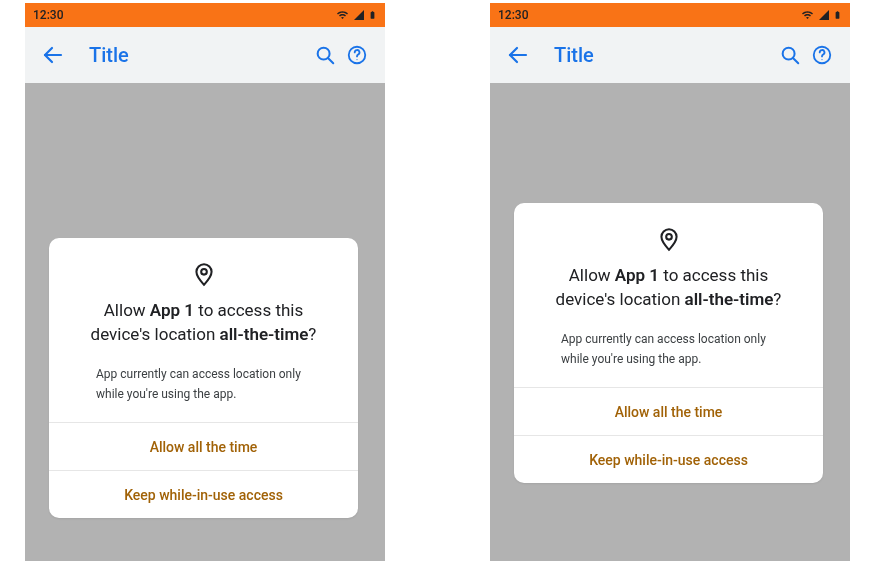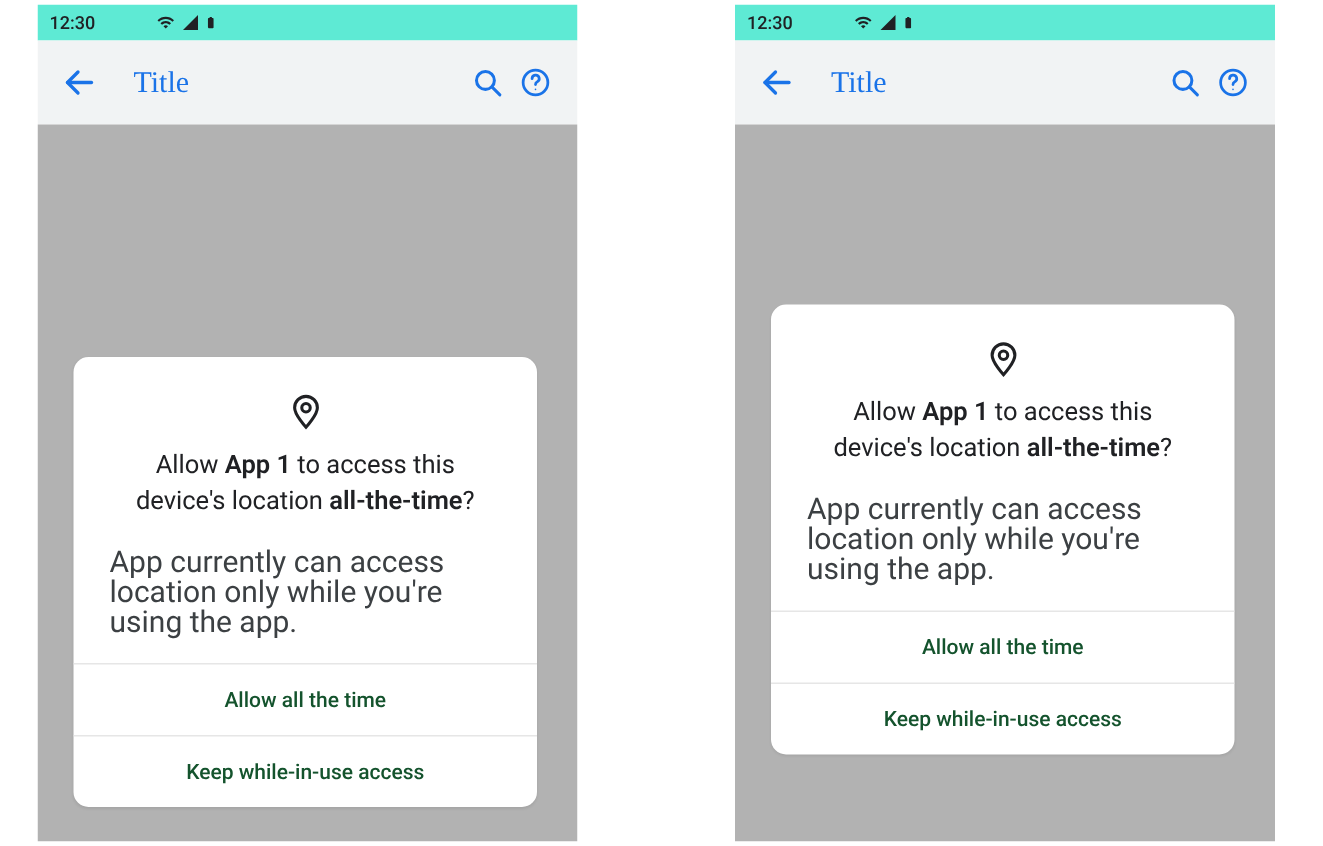--- a/index.html
+++ b/index.html
@@ -21,43 +21,43 @@
   .phone {
     width: 360px;
     height: 558px;
     background: #ffffff;
     position: relative;
     overflow: hidden;
     border-radius: 0;
   }
   .status-bar {
     height: 24px;
-    background: #5eead4;
-    display: flex;
-    align-items: center;
+    background: #f97316;
+    display: flex;
+    align-items: center;
+    justify-content: space-between;
     padding: 0 8px;
     font-size: 12px;
     font-weight: 500;
     color: #202124;
     gap: 40px;
   }
   .status-icons {
     display: flex;
     align-items: center;
     gap: 2px;
   }
   .status-icons svg { display: block; }
   .app-bar {
     height: 56px;
     background: #f1f3f4;
     display: flex;
     align-items: center;
     padding: 0 12px;
     color: #1a73e8;
-    font-family: Liberation Serif, serif;
   }
   .app-bar .title {
     flex: 1;
     font-size: 20px;
     font-weight: 500;
     color: #1a73e8;
     padding-left: 20px;
   }
   .icon-btn {
     width: 32px;
@@ -100,34 +100,35 @@
     font-size: 17px;
     line-height: 24px;
     font-weight: 400;
     color: #202124;
     text-align: center;
     letter-spacing: 0;
   }
   .dialog-title .b { font-weight: 600; }
   .dialog-body {
     padding: 10px 33px 18px 24px;
-    font-size: 20px;
+    font-size: 12px;
     line-height: 20px;
     color: #3c4043;
     text-align: left;
+    margin-left: 23px;
   }
   .dialog-option {
     border-top: 1px solid #e6e6e6;
     height: 48px;
     display: flex;
     align-items: center;
     justify-content: center;
     font-size: 14px;
     font-weight: 500;
-    color: #14532d;
+    color: #a16207;
     cursor: pointer;
   }
 </style>
 </head>
 <body>
 
 <div class="phones">
 
   <div class="phone phone-1">
     <div class="status-bar">

